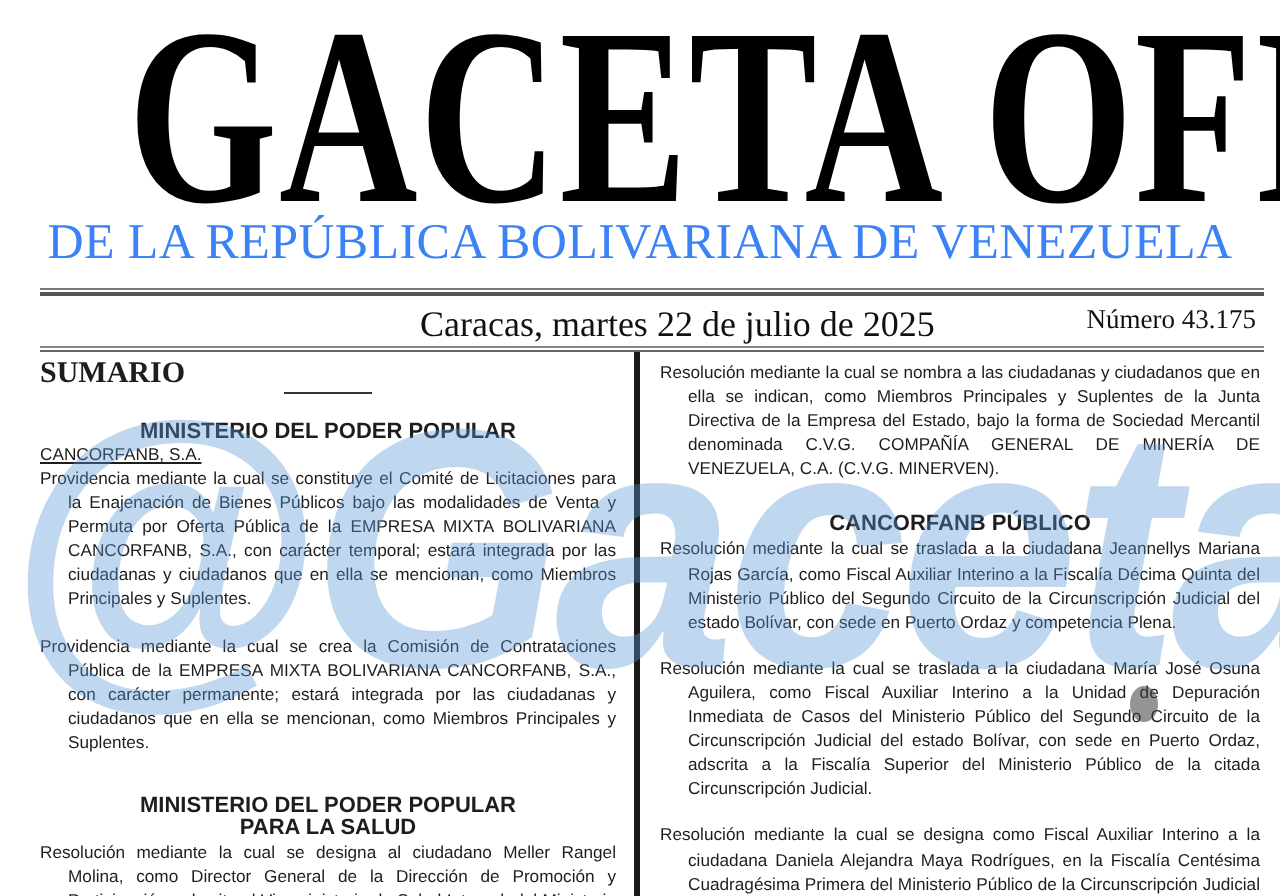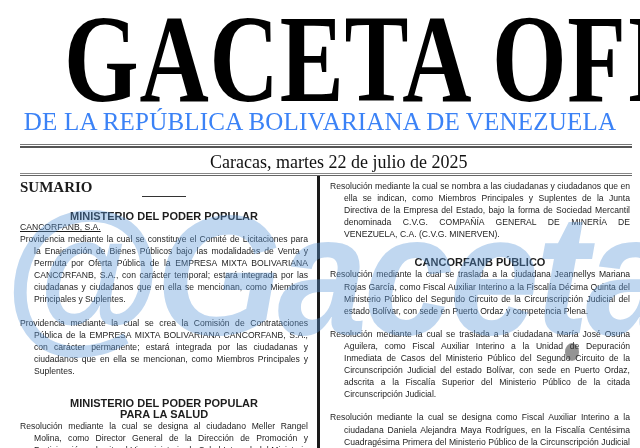--- a/index.html
+++ b/index.html
@@ -55,20 +55,21 @@
 <body>
 
 <div class="masthead">
   <div class="main-title">GACETA OFICIAL</div>
   <div class="subtitle">DE LA REPÚBLICA BOLIVARIANA DE VENEZUELA</div>
   <div class="rule-top"></div>
 </div>
 
 <div class="info-row">
   <span class="info-center">Caracas, martes 22 de julio de 2025</span>
+  <span class="info-right">Número 43.175</span>
 </div>
 <div class="rule-mid"></div>
 
 <div class="col-divider"></div>
 
 <div class="col col-left">
   <div class="sumario">SUMARIO</div>
   <div class="sumario-underline"></div>
   <div style="height:14px"></div>
 

